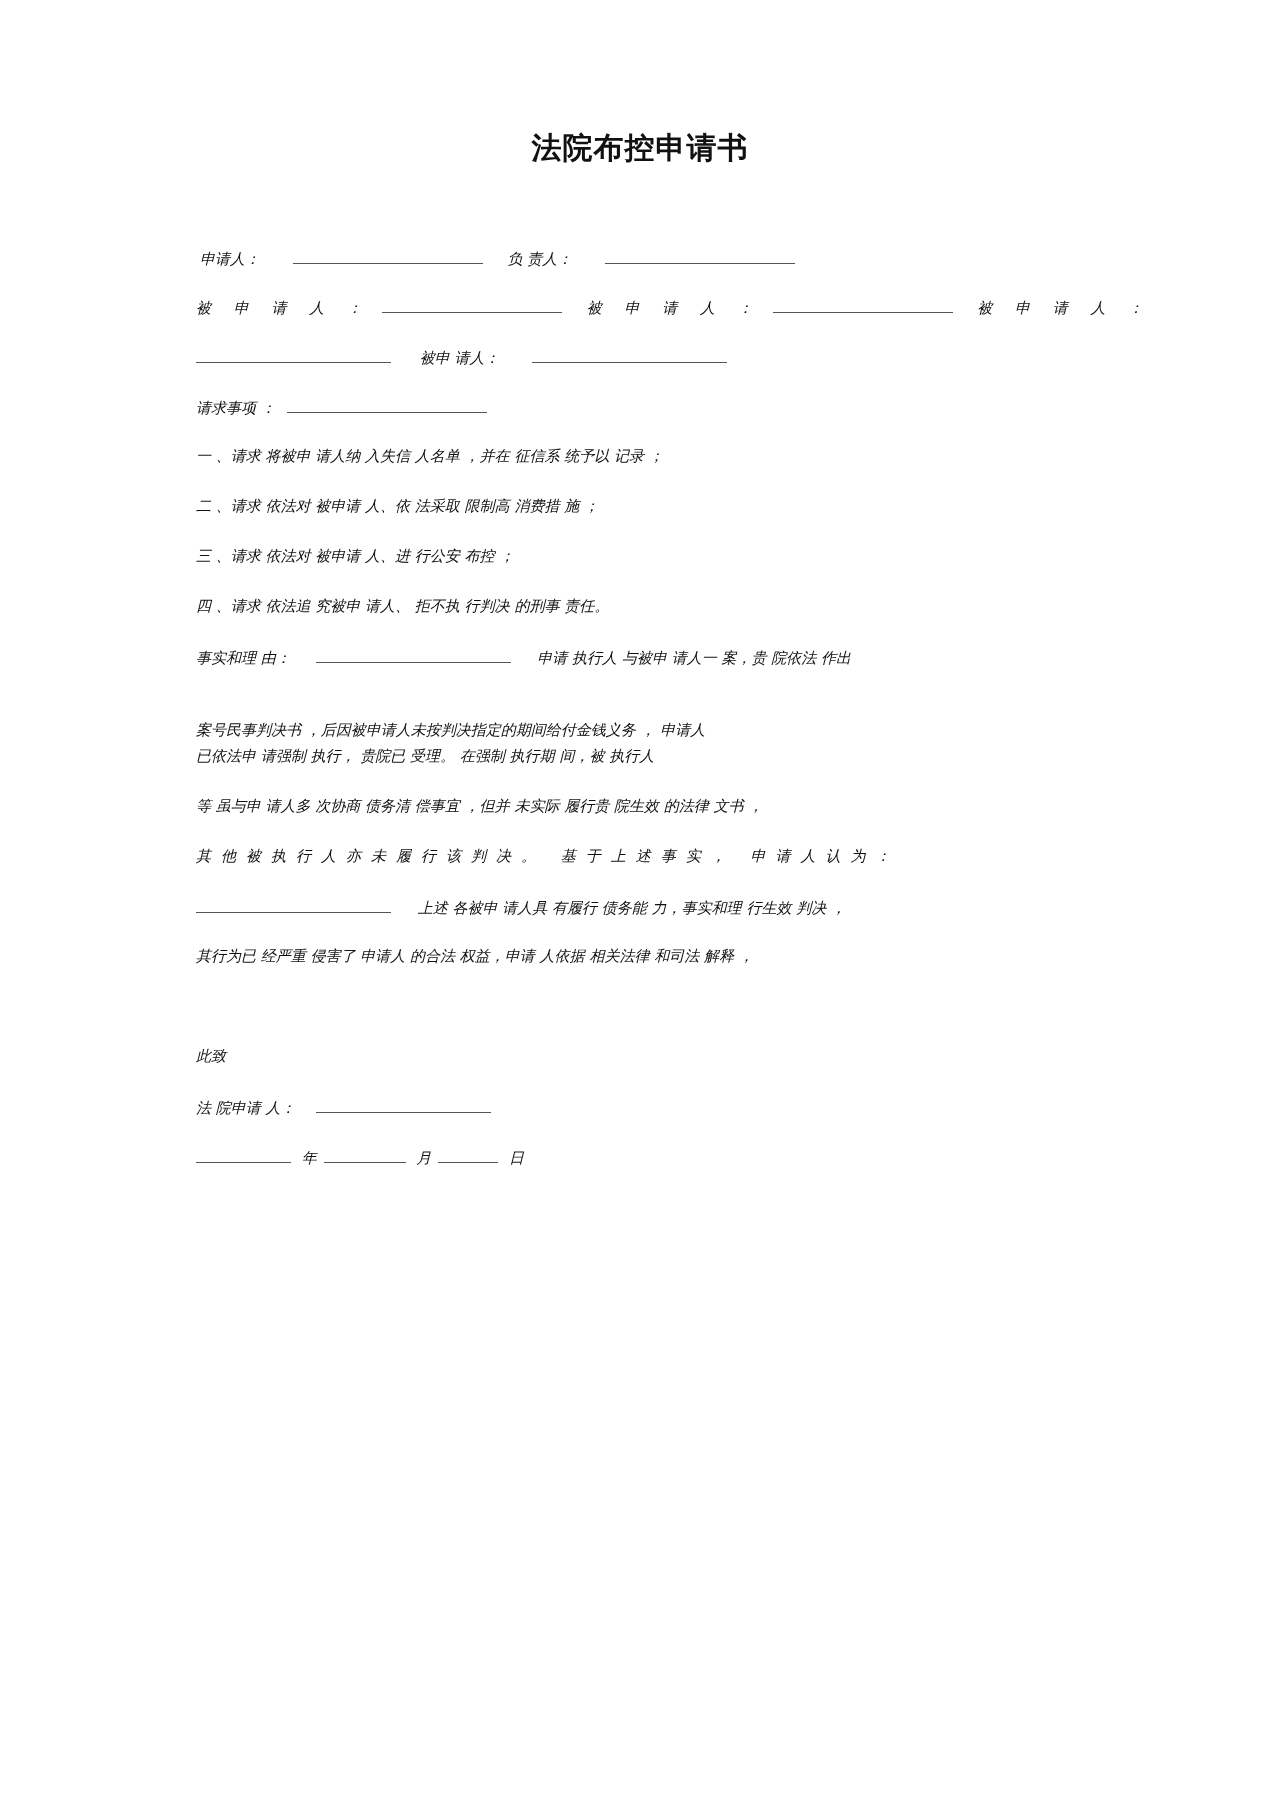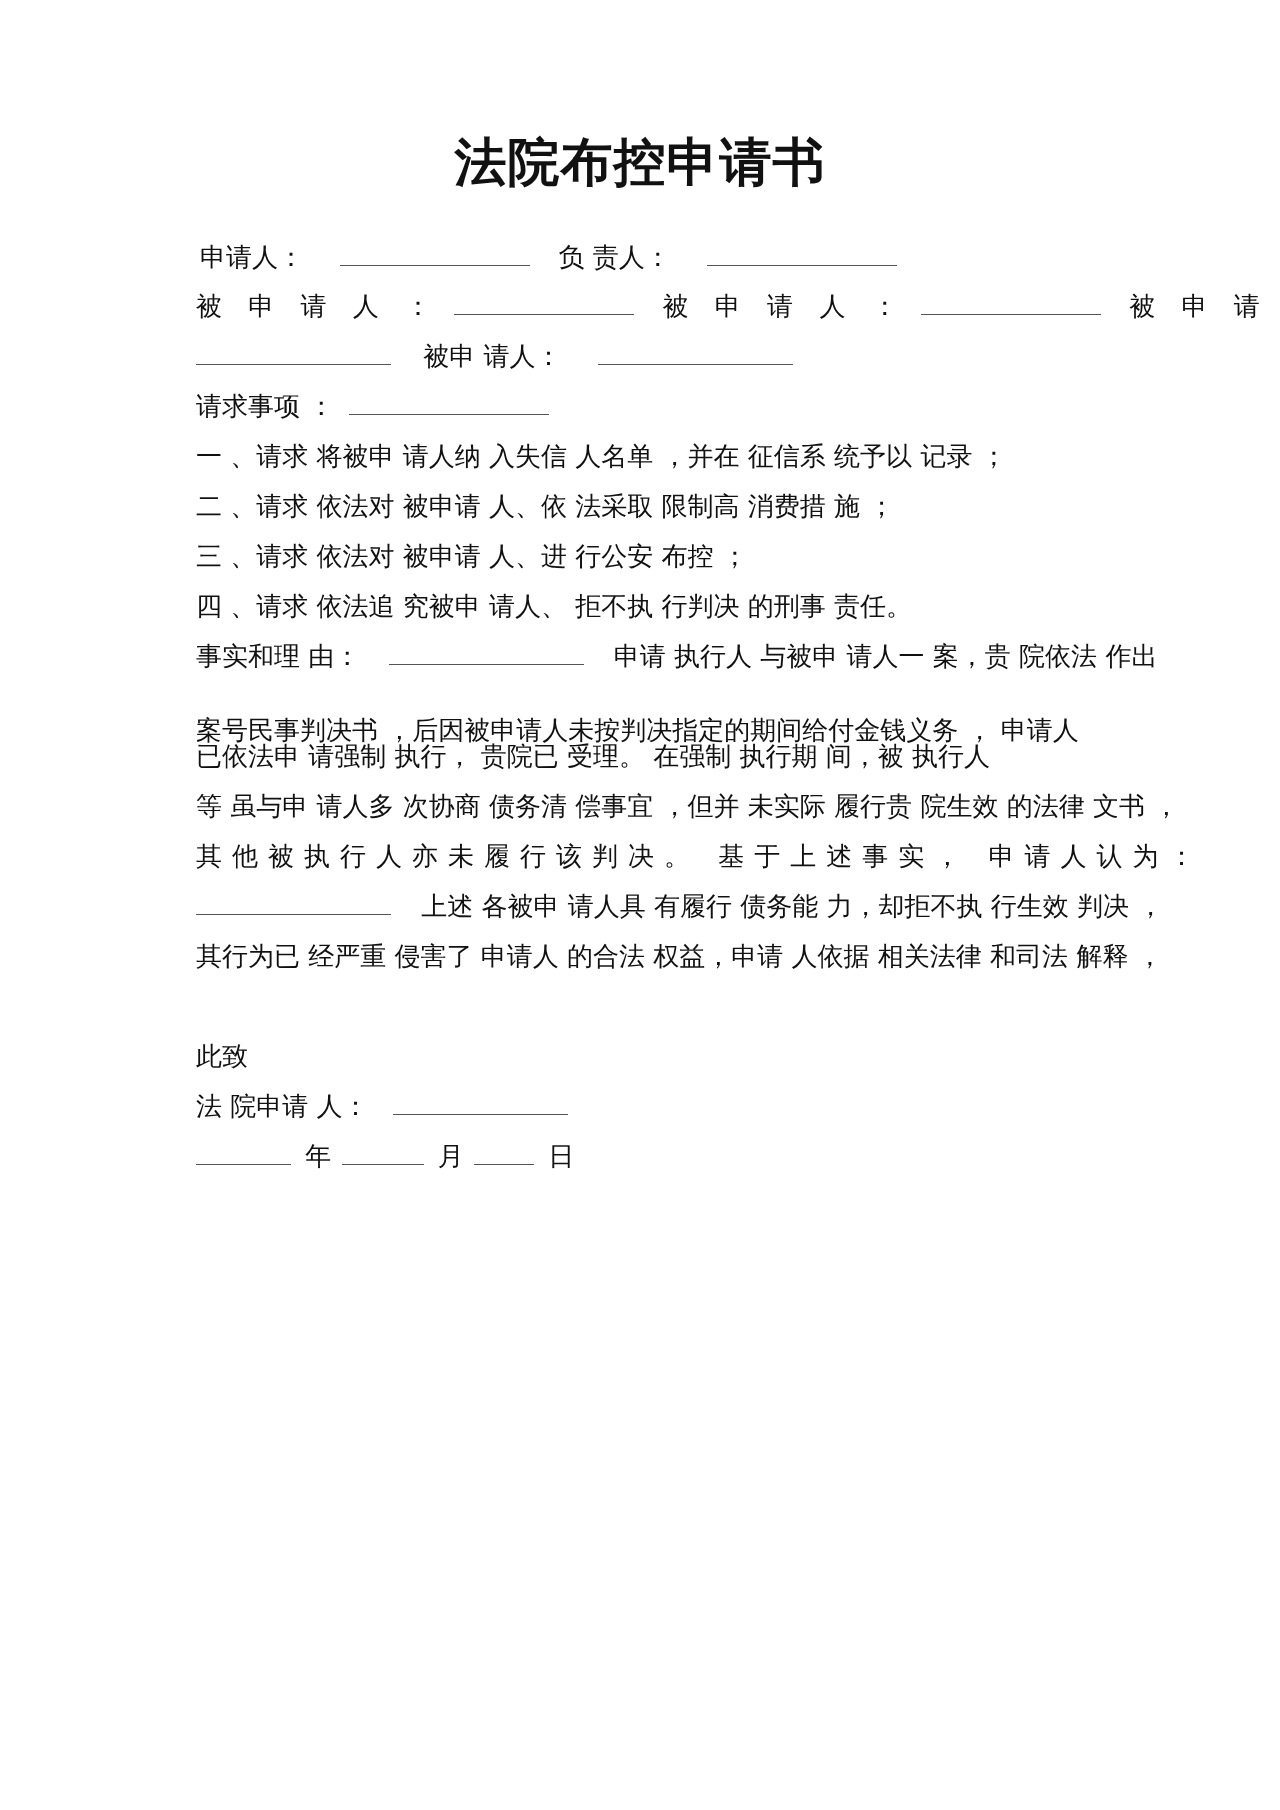--- a/index.html
+++ b/index.html
@@ -1,19 +1,19 @@
 <!DOCTYPE html>
 <html><head>
 <meta charset="utf-8">
 <style>
   html, body { margin: 0; padding: 0; background: #ffffff; }
   body { width: 1280px; height: 1810px; position: relative; font-family: "DejaVu Serif", "Liberation Serif", serif; color: #111; }
   .page { position: absolute; left: 0; top: 0; width: 1280px; height: 1810px; background: #fff; }
-  .title { position: absolute; top: 128px; left: 0; width: 1280px; text-align: center; font-size: 52px; font-weight: bold; letter-spacing: 1px; font-family: "DejaVu Sans", sans-serif; }
-  .line { position: absolute; left: 196px; font-size: 26px; white-space: nowrap; line-height: 28px; }
+  .title { position: absolute; top: 128px; left: 0; width: 1280px; text-align: center; font-size: 30px; font-weight: bold; letter-spacing: 1px; font-family: "DejaVu Sans", sans-serif; }
+  .line { position: absolute; left: 196px; font-size: 15px; white-space: nowrap; line-height: 28px; font-style: italic; }
   .blank { display: inline-block; border-bottom: 1px solid #555; height: 20px; vertical-align: baseline; margin: 0 6px; }
   .w190 { width: 190px; } .w180 { width: 180px; } .w195 { width: 195px; } .w200 { width: 200px; } .w175 { width: 175px; }
   .w95 { width: 95px; } .w82 { width: 82px; } .w60 { width: 60px; }
   .spread { letter-spacing: 9px; }
 </style>
 </head>
 <body>
 
 <div class="page">
   <div class="title">法院布控申请书</div>
@@ -54,21 +54,21 @@
     <span class="blank w195" style="margin-left:20px; margin-right:22px;"></span>
     <span>申请 执行人 与被申 请人一 案，贵 院依法 作出</span>
   </div>
   <div class="line" style="top:716px;">案号民事判决书 ，后因被申请人未按判决指定的期间给付金钱义务 ，    申请人</div>
   <div class="line" style="top:742px;">已依法申 请强制 执行，   贵院已 受理。  在强制 执行期 间，被 执行人</div>
   <div class="line" style="top:792px;">等 虽与申 请人多 次协商 债务清 偿事宜 ，但并 未实际 履行贵 院生效 的法律 文书 ，</div>
   <div class="line spread" style="top:842px; letter-spacing:10px;">其他被执行人亦未履行该判决。  基于上述事实，  申请人认为：</div>
 
   <div class="line" style="top:892px;">
     <span class="blank w195" style="margin-left:0; margin-right:22px;"></span>
-    <span>上述 各被申 请人具 有履行 债务能 力，却拒不执 行生效 判决 ，</span>
+    <span>上述 各被申 请人具 有履行 债务能 力，事实和理 行生效 判决 ，</span>
   </div>
   <div class="line" style="top:942px;">其行为已 经严重 侵害了 申请人 的合法 权益，申请 人依据 相关法律 和司法 解释 ，</div>
 
   <div class="line" style="top:1042px;">此致</div>
 
   <div class="line" style="top:1092px;">
     <span>法 院申请 人：</span>
     <span class="blank w175" style="margin-left:16px;"></span>
   </div>
 

